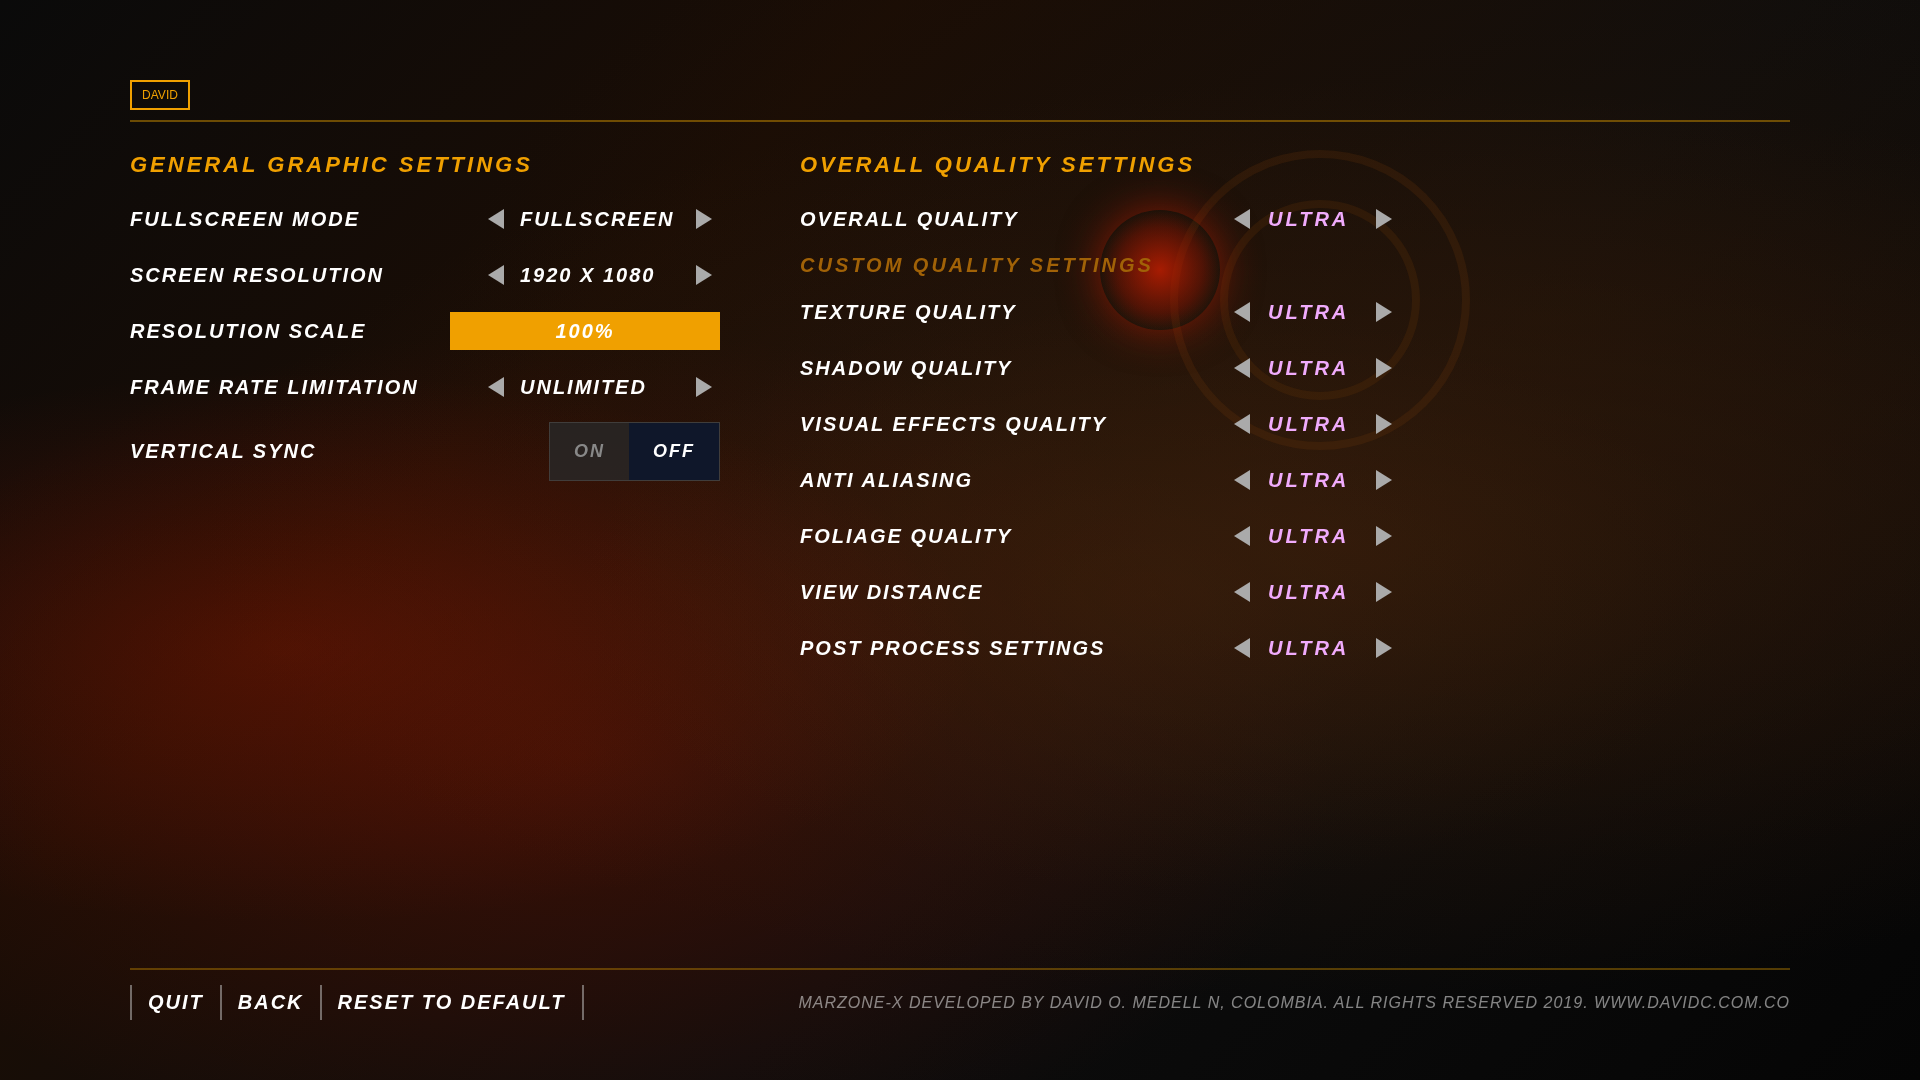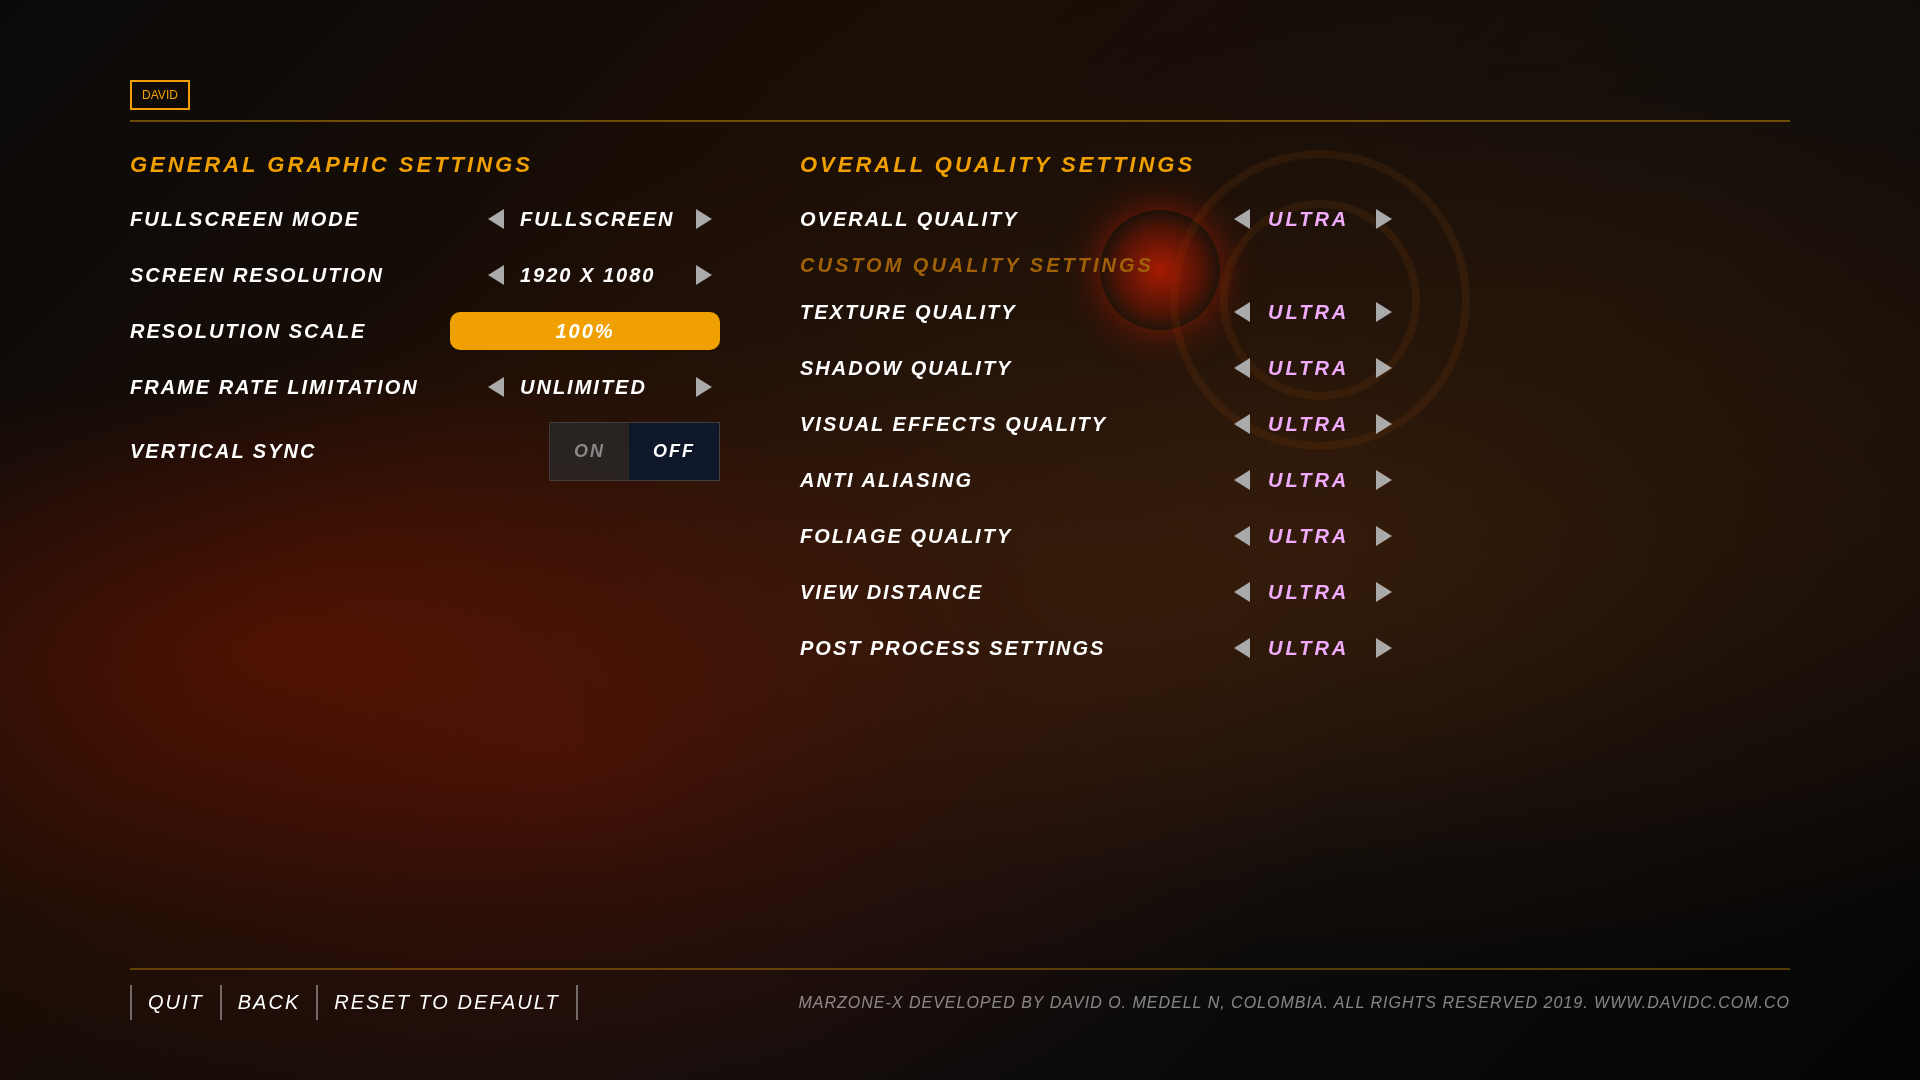--- a/index.html
+++ b/index.html
@@ -202,21 +202,20 @@
     }
 
     .scale-bar {
       width: 270px;
       height: 38px;
       background: #f0a000;
       display: flex;
       align-items: center;
       justify-content: center;
       position: relative;
-      border-radius: 10px;
     }
 
     .scale-bar-text {
       font-size: 20px;
       font-weight: 900;
       color: #ffffff;
       letter-spacing: 2px;
       text-transform: uppercase;
       font-style: italic;
       position: relative;
@@ -296,21 +295,21 @@
     }
 
     .footer-buttons {
       display: flex;
       align-items: center;
       gap: 0;
     }
 
     .footer-btn {
       font-size: 20px;
-      font-weight: 400;
+      font-weight: 700;
       color: #ffffff;
       letter-spacing: 2px;
       text-transform: uppercase;
       font-style: italic;
       background: none;
       border: none;
       cursor: pointer;
       padding: 6px 16px;
       border-right: 2px solid rgba(200,200,200,0.5);
     }

